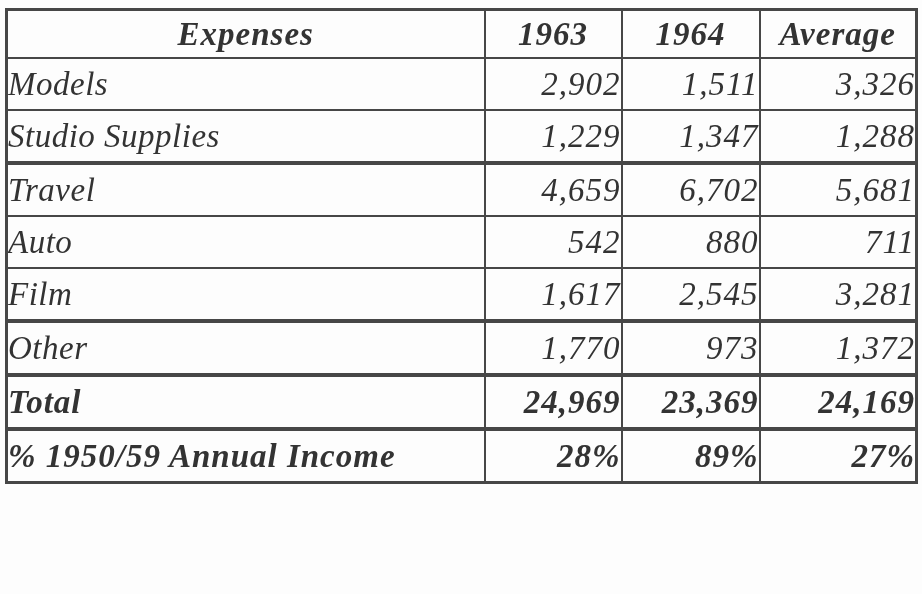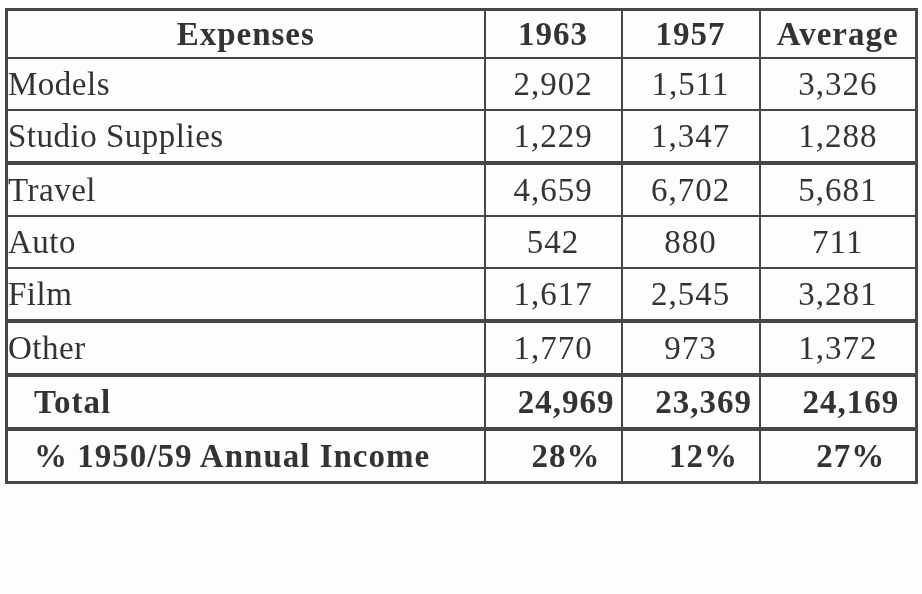--- a/index.html
+++ b/index.html
@@ -7,20 +7,21 @@
     padding: 0;
     background: #ffffff;
   }
   .page {
     position: relative;
     width: 922px;
     height: 594px;
     background: #fdfdfd;
     font-family: "Liberation Serif", serif;
     overflow: hidden;
+    font-style: italic;
   }
   table.expenses {
     position: absolute;
     left: 5px;
     top: 8px;
     border-collapse: collapse;
     table-layout: fixed;
     border: 3px solid #474747;
   }
   table.expenses th,
@@ -48,48 +49,47 @@
   }
   tbody td {
     height: 50px;
   }
   td.label-cell {
     text-align: left;
     padding-left: 10px;
     letter-spacing: 0.5px;
   }
   td.value-cell {
-    text-align: center;
+    text-align: right;
     letter-spacing: 1px;
   }
   tr.bold-row td {
     font-weight: bold;
     letter-spacing: 1px;
-    padding-left: 26px;
   }
   tr.thick-bottom td {
     border-bottom-width: 4px;
   }
 </style>
 </head>
 <body>
 
 <div class="page">
   <table class="expenses">
     <colgroup>
       <col class="c-label">
       <col class="c-1963">
       <col class="c-1964">
       <col class="c-average">
     </colgroup>
     <thead>
       <tr>
         <th>Expenses</th>
         <th>1963</th>
-        <th>1957</th>
+        <th>1964</th>
         <th>Average</th>
       </tr>
     </thead>
     <tbody>
         <tr>
           <td class="label-cell">Models</td>
           <td class="value-cell">2,902</td>
           <td class="value-cell">1,511</td>
           <td class="value-cell">3,326</td>
         </tr>
@@ -125,18 +125,18 @@
         </tr>
         <tr class="bold-row thick-bottom">
           <td class="label-cell">Total</td>
           <td class="value-cell">24,969</td>
           <td class="value-cell">23,369</td>
           <td class="value-cell">24,169</td>
         </tr>
         <tr class="bold-row">
           <td class="label-cell">% 1950/59 Annual Income</td>
           <td class="value-cell">28%</td>
-          <td class="value-cell">12%</td>
+          <td class="value-cell">89%</td>
           <td class="value-cell">27%</td>
         </tr>
       </tbody>
   </table>
 </div>
 
 </body></html>

